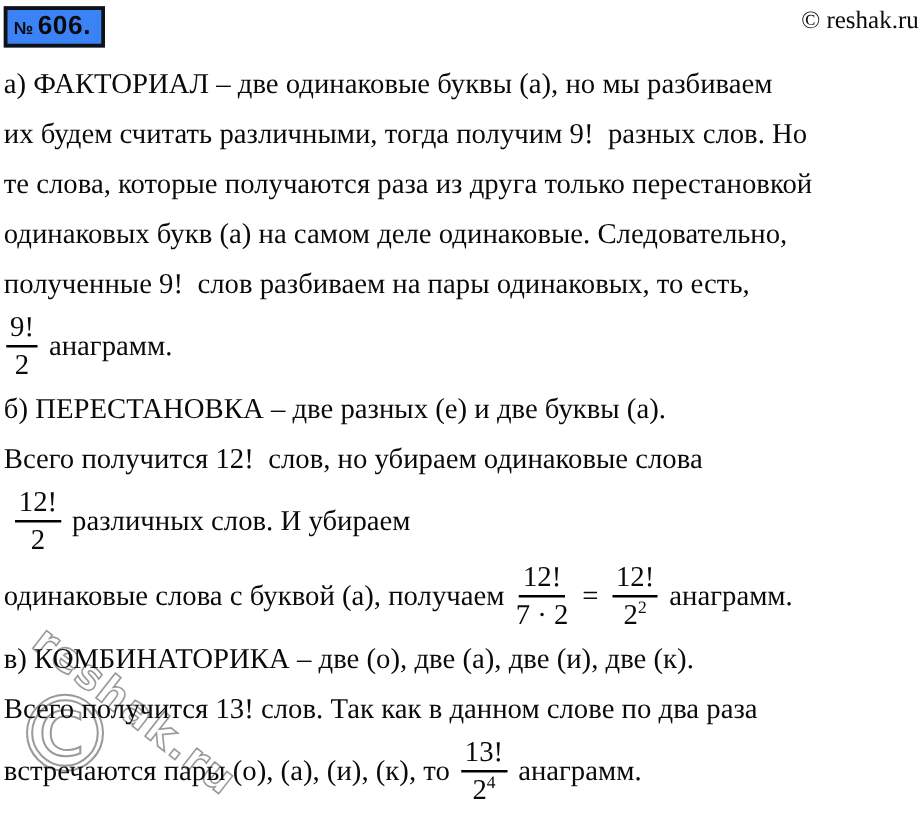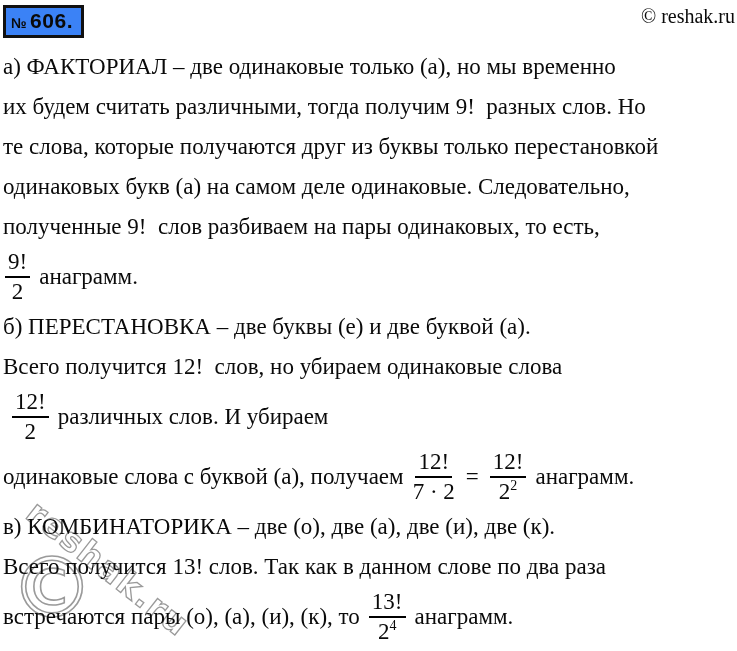--- a/index.html
+++ b/index.html
@@ -53,36 +53,36 @@
   <div class="content">
 
     <div class="header">
       <div class="num-box">
         <span class="numero">№</span><span>606.</span>
       </div>
       <div class="copyright">© reshak.ru</div>
     </div>
 
     <div class="a-block">
-      <div class="line">а) ФАКТОРИАЛ – две одинаковые только (а), но мы временно</div>
+      <div class="line">а) ФАКТОРИАЛ – две одинаковые буквы (а), но мы разбиваем</div>
       <div class="line">их будем считать различными, тогда получим 9!&nbsp; разных слов. Но</div>
-      <div class="line">те слова, которые получаются друг из буквы только перестановкой</div>
+      <div class="line">те слова, которые получаются раза из друга только перестановкой</div>
       <div class="line">одинаковых букв (а) на самом деле одинаковые. Следовательно,</div>
       <div class="line">полученные 9!&nbsp; слов разбиваем на пары одинаковых, то есть,</div>
       <div class="fline">
         <span class="frac first">
           <span class="num">9!</span>
           <span class="den">2</span>
         </span>
         <span>анаграмм.</span>
       </div>
     </div>
 
     <div>
-      <div class="line">б) ПЕРЕСТАНОВКА – две буквы (е) и две буквой (а).</div>
+      <div class="line">б) ПЕРЕСТАНОВКА – две разных (е) и две буквы (а).</div>
       <div class="line">Всего получится 12!&nbsp; слов, но убираем одинаковые слова</div>
       <div class="fline">
         <span class="frac">
           <span class="num">12!</span>
           <span class="den">2</span>
         </span>
         <span>различных слов. И убираем</span>
       </div>
       <div class="fline">
         <span>одинаковые слова с буквой (а), получаем</span>

